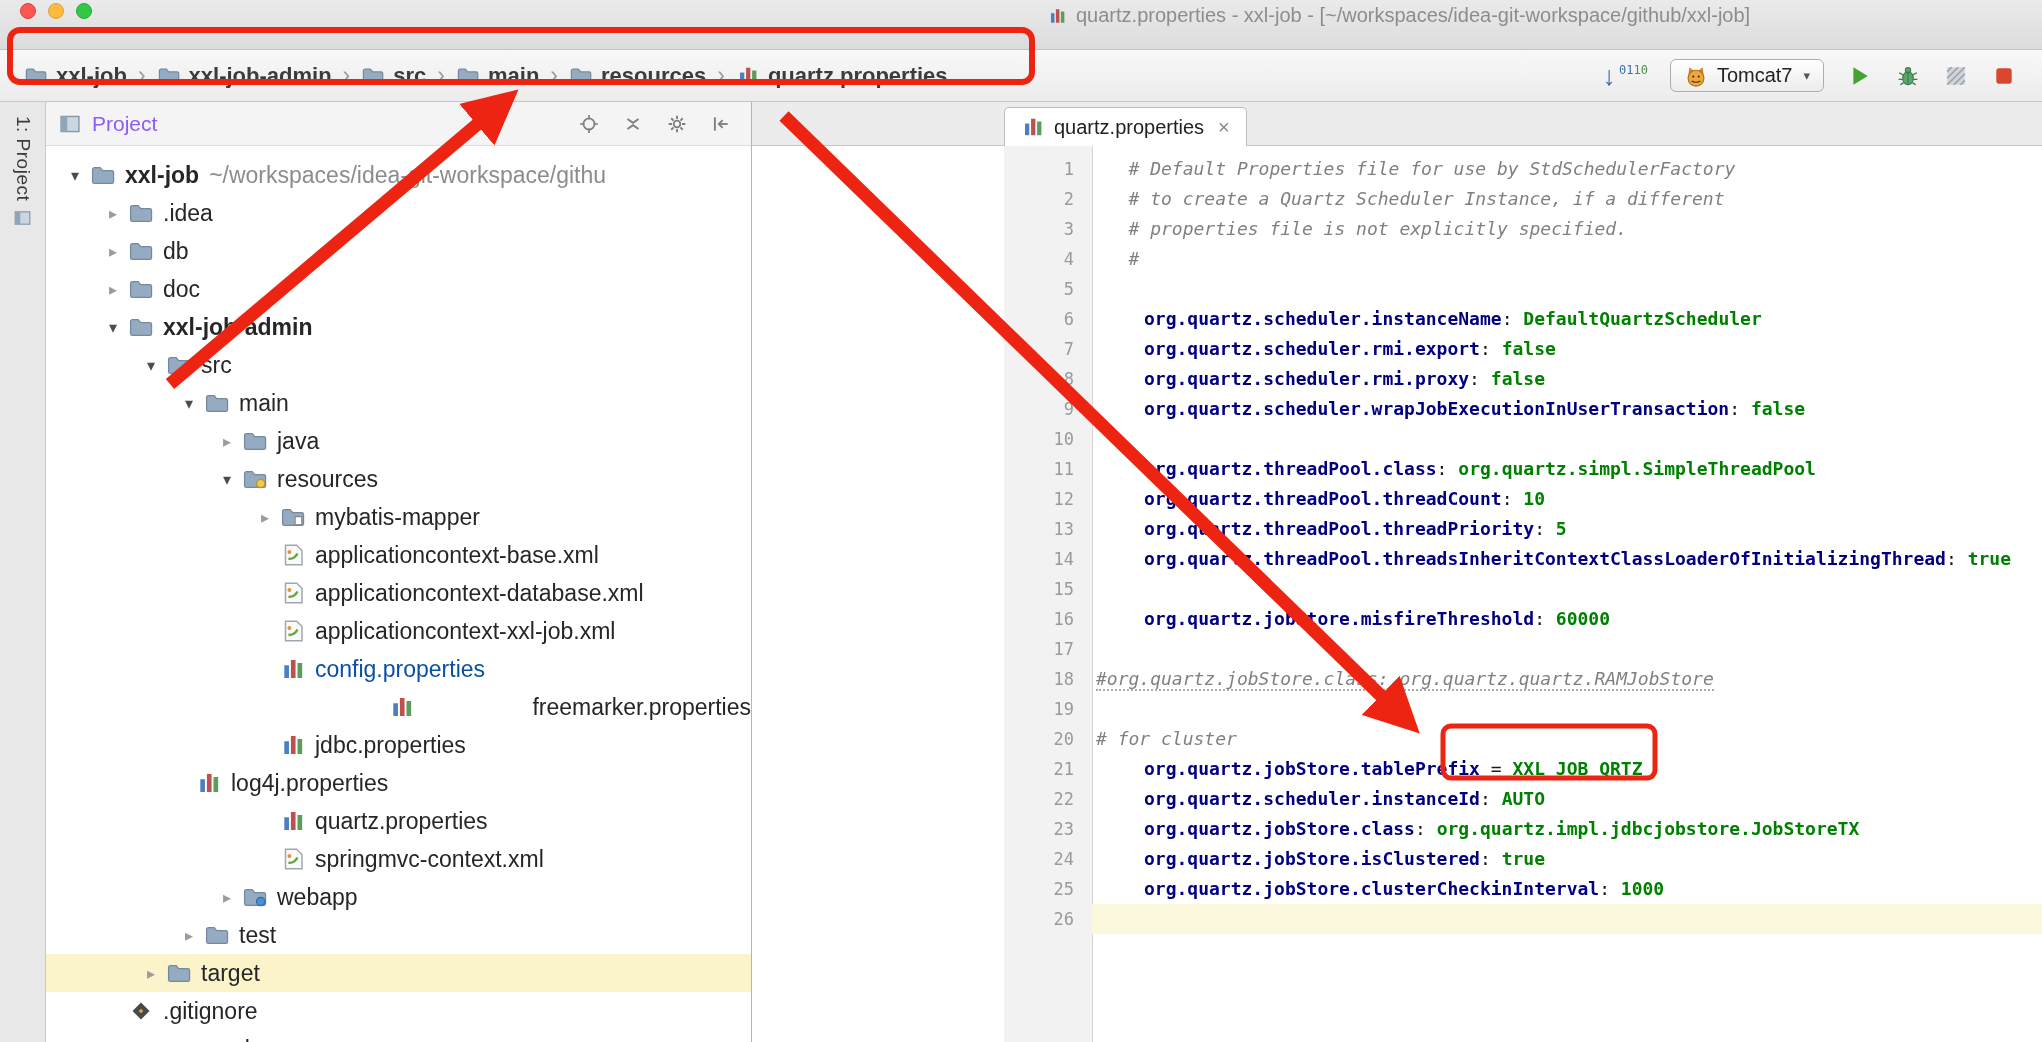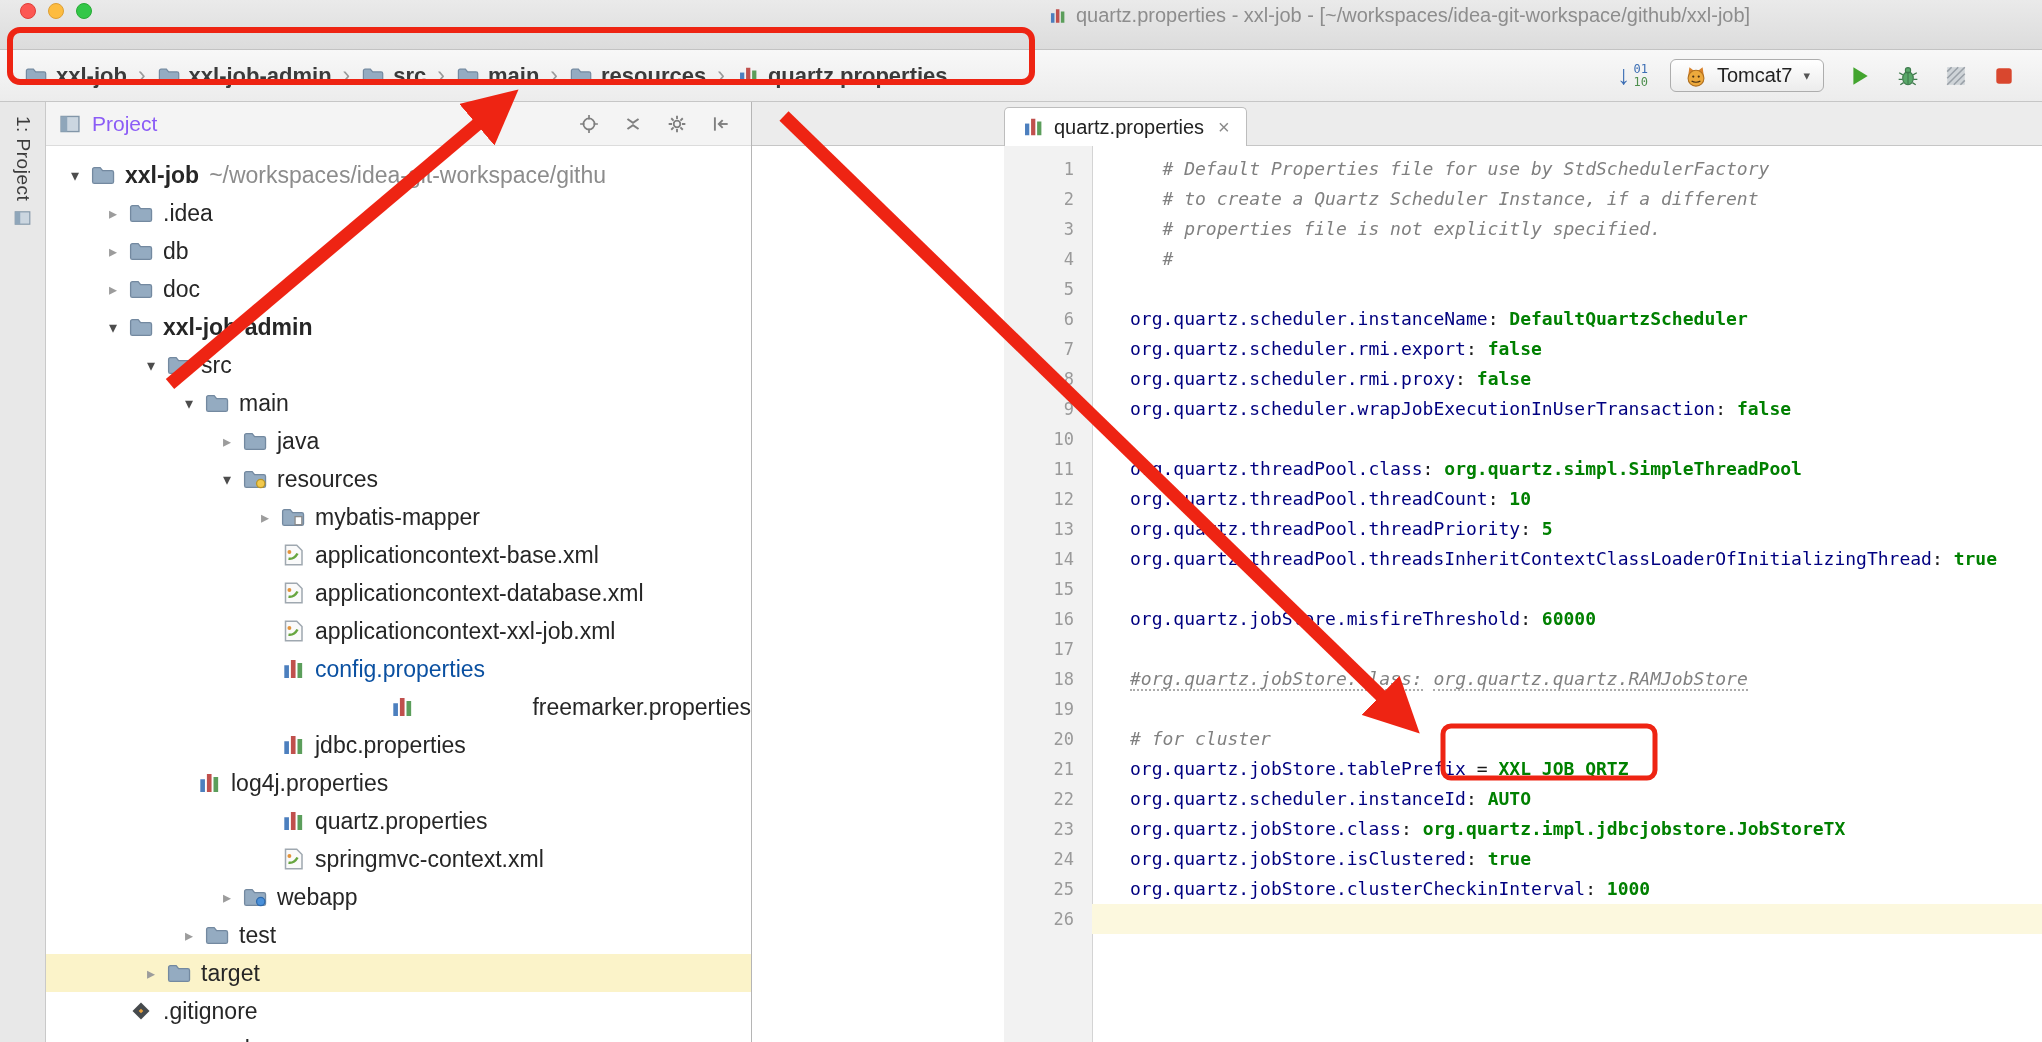--- a/index.html
+++ b/index.html
@@ -19,21 +19,21 @@
 
   
   .navbar { height:52px; background:linear-gradient(#f8f8f8,#ececec); border-bottom:1px solid #c6c6c6;
             display:flex; align-items:center; padding:0 24px; }
   .crumbs { display:flex; align-items:center; gap:9px; font-size:22px; font-weight:bold; color:#3b3b3b; white-space:nowrap; }
   .crumb  { display:flex; align-items:center; gap:8px; }
   .crumb-sep { color:#9a9a9a; font-size:23px; font-weight:normal; padding:0 2px; }
   .run-controls { margin-left:auto; display:flex; align-items:center; gap:22px; }
   .vcs { display:flex; align-items:flex-start; gap:3px; }
   .vcs-arrow { color:#3c6eb4; font-size:27px; font-weight:bold; line-height:26px; }
-  .vcs-nums { display:flex; flex-direction:column; font-family:"DejaVu Sans Mono",monospace;
+  .vcs-nums { display:flex; font-family:"DejaVu Sans Mono",monospace;
               font-size:12px; line-height:13px; margin-top:1px; }
   .vcs-nums span:first-child { color:#3c6eb4; }
   .vcs-nums span:last-child  { color:#4e8f4e; }
   .combo { display:flex; align-items:center; gap:9px; padding:4px 13px; border:1px solid #adadad;
            border-radius:6px; background:linear-gradient(#ffffff,#ececec); font-size:20px; color:#222; }
   .combo .caret { font-size:13px; color:#555; margin-left:2px; }
   .tbtn { display:inline-flex; width:28px; height:28px; align-items:center; justify-content:center; }
 
   
   .main { display:flex; height:956px; }
@@ -64,25 +64,25 @@
          border:1px solid #bdbdbd; border-bottom:none; border-radius:5px 5px 0 0; margin-bottom:-1px;
          font-size:20px; color:#222; }
   .tab .close { color:#8a8a8a; font-size:20px; margin-left:5px; }
 
   .code { flex:1; position:relative; padding-top:8px;
           font-family:"DejaVu Sans Mono",monospace; font-size:18px; }
   .code::before { content:""; position:absolute; left:252px; top:0; bottom:0; width:88px;
                   background:#f2f2f2; border-right:1px solid #d4d4d4; }
   .cl { display:flex; height:30px; line-height:30px; padding-left:252px; position:relative; }
   .cl .num { width:88px; flex:none; padding-right:18px; text-align:right; color:#9a9a9a; font-size:17px; }
-  .cl .txt { flex:1; padding-left:38px; white-space:pre; }
+  .cl .txt { flex:1; padding-left:4px; white-space:pre; }
   .cl.caret .txt { background:var(--caret_line,#fcf8de); }
   .cm { color:var(--comment,#808080); font-style:italic; }
   .sq { border-bottom:2px dotted #aaa; }
-  .pk { color:var(--key,#000080); font-weight:normal; }
+  .pk { color:var(--key,#000080); font-weight:bold;margin-left:48px; }
   .ps { color:#1a1a1a; }
   .pv { color:var(--value,#008000); font-weight:bold; }
 
   
   .icon { display:inline-flex; width:24px; height:22px; flex:none; }
   .icon svg { width:100%; height:100%; }
   .tree .icon { width:26px; height:24px; margin-right:9px; }
   .mini .icon, .wtitle .icon { width:19px; height:18px; }
 
   

